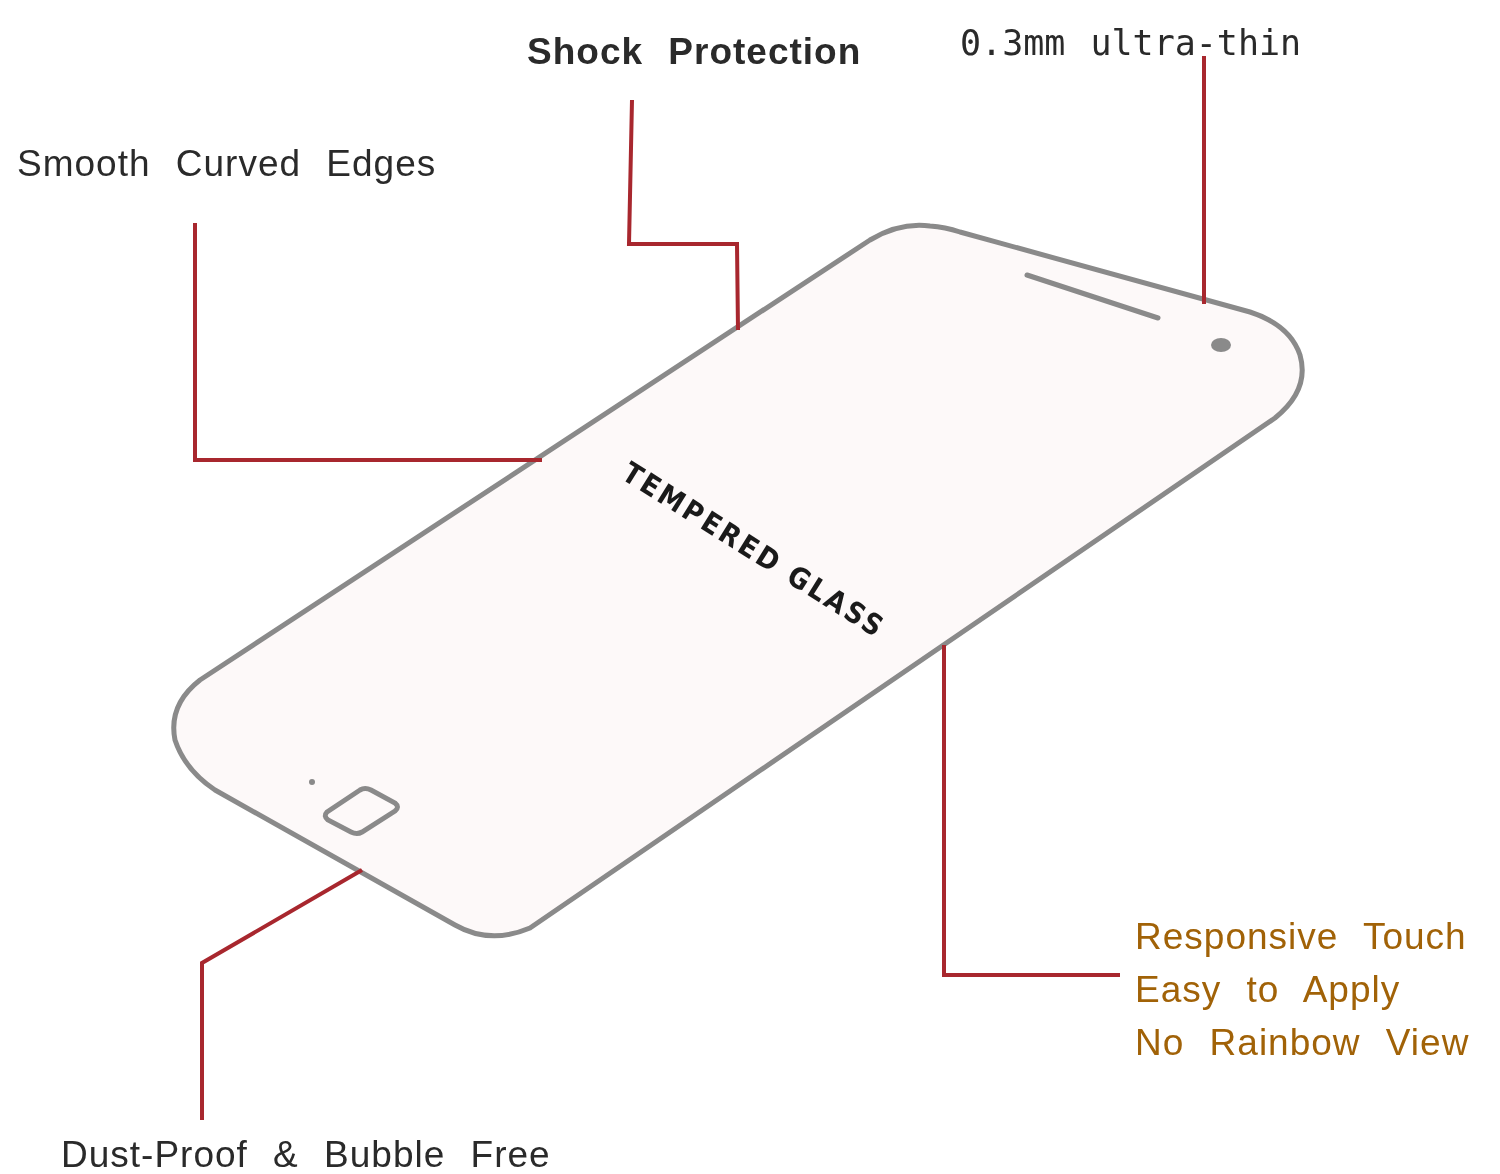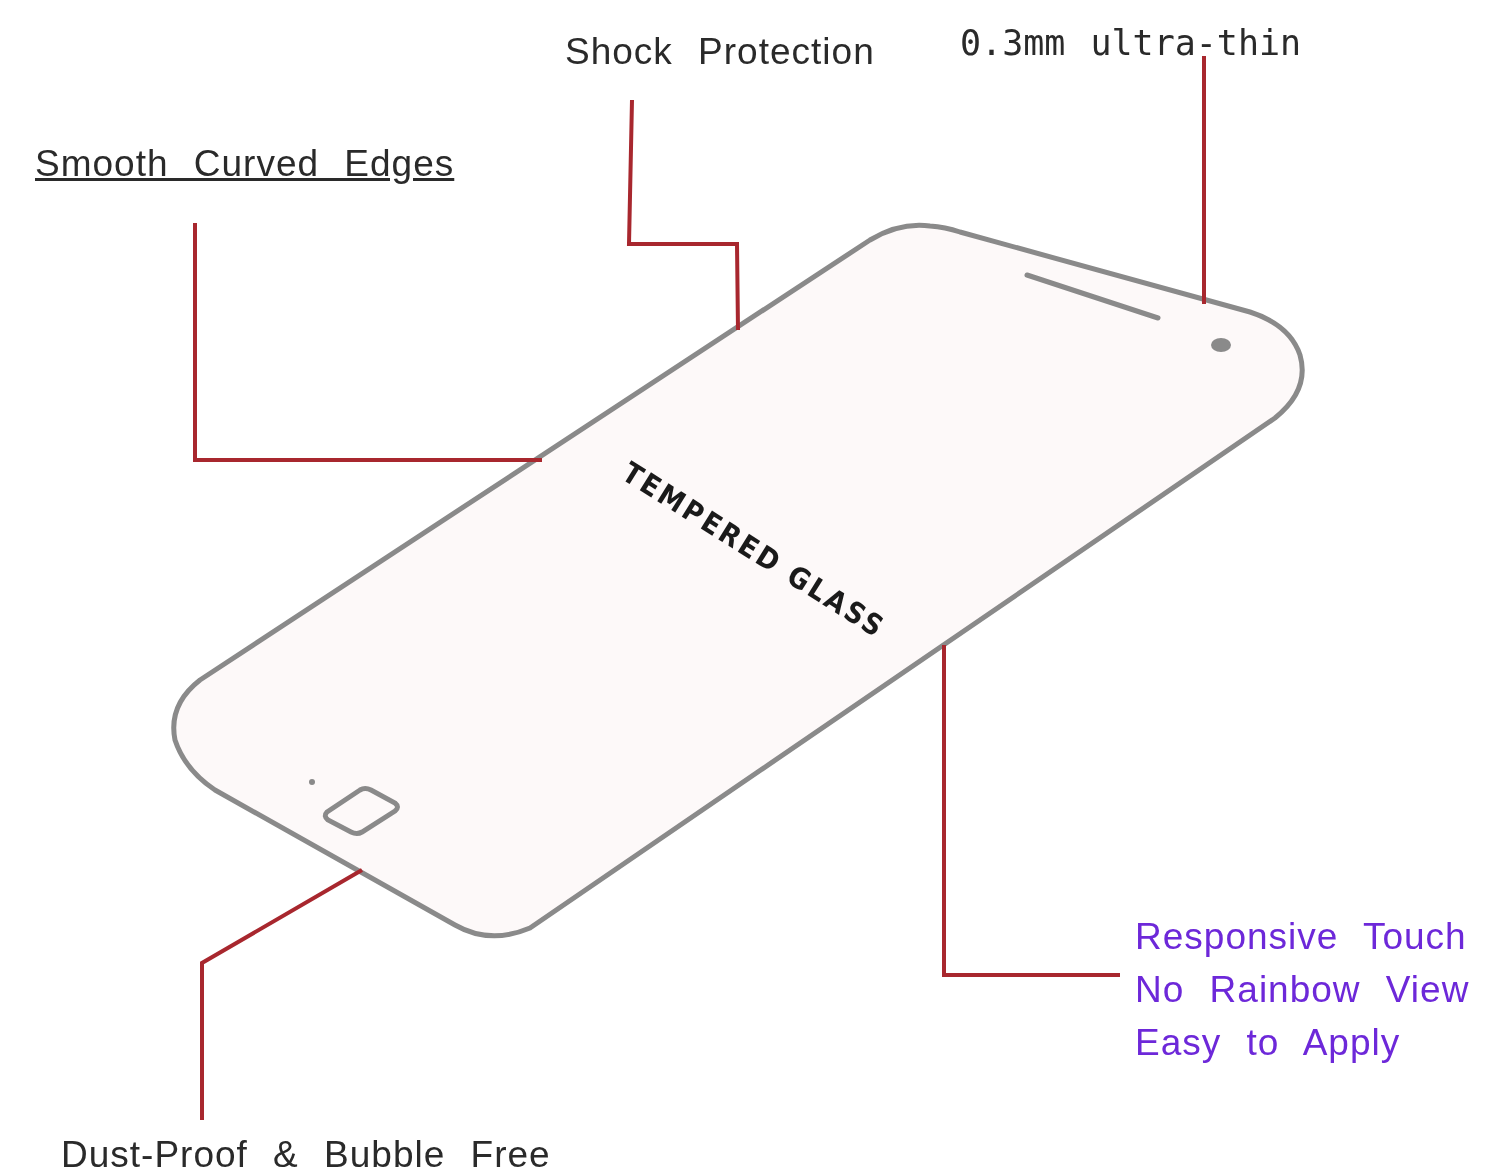--- a/index.html
+++ b/index.html
@@ -1,20 +1,20 @@
 <!DOCTYPE html>
 <html><head>
 <meta charset="utf-8">
 <style>
   html,body{margin:0;padding:0;background:#ffffff;}
   body{width:1500px;height:1174px;position:relative;overflow:hidden;font-family:"Liberation Sans",sans-serif;}
   svg.diagram{position:absolute;left:0;top:0;}
   .label{position:absolute;color:#2a2a2a;font-size:37px;letter-spacing:1px;word-spacing:14px;white-space:nowrap;line-height:1;}
   .label.mono{font-family:"DejaVu Sans Mono",monospace;font-size:35px;letter-spacing:0;word-spacing:4px;}
-  .multi{position:absolute;color:#6d28d9;font-size:37px;letter-spacing:1px;word-spacing:14px;line-height:53px;white-space:nowrap;}
+  .multi{position:absolute;color:#a16207;font-size:37px;letter-spacing:1px;word-spacing:14px;line-height:53px;white-space:nowrap;}
   .multi div{height:53px;}
 </style>
 </head>
 <body>
 
 <svg class="diagram" width="1500" height="1174" viewBox="0 0 1500 1174">
 
   <path d="M 930 226 Q 900 222 870 240 L 200 680 Q 168 705 175 740 Q 185 770 215 790 L 455 925 Q 490 945 530 928 L 1275 418 Q 1310 390 1300 355 Q 1290 325 1250 312 L 960 232 Q 945 227 930 226 Z" fill="#fdf9f9" stroke="#8a8a8a" stroke-width="5" stroke-linejoin="round"></path>
 
   <line x1="1027" y1="275" x2="1158" y2="318" stroke="#8a8a8a" stroke-width="5" stroke-linecap="round"></line>
@@ -30,21 +30,21 @@
   <g fill="none" stroke="#a8272e" stroke-width="4" stroke-linejoin="miter">
     <polyline points="1204,56 1204,304"></polyline>
     <polyline points="632,100 629,244 737,244 738,330"></polyline>
     <polyline points="195,223 195,460 542,460"></polyline>
     <polyline points="362,870 202,963 202,1120"></polyline>
     <polyline points="944,645 944,975 1120,975"></polyline>
   </g>
 </svg>
 
 <div class="label mono" style="left:960px;top:6px;margin-top:20px;">0.3mm ultra-thin</div>
-<div class="label" style="left:565px;top:33px;">Shock Protection</div>
-<div class="label" style="left:35px;top:145px;text-decoration:underline;">Smooth Curved Edges</div>
+<div class="label" style="left:527px;top:33px;font-weight:bold;">Shock Protection</div>
+<div class="label" style="left:17px;top:145px;">Smooth Curved Edges</div>
 <div class="label" style="left:46px;top:1136px;margin-left:15px;">Dust-Proof &amp; Bubble Free</div>
 
 <div class="multi" style="left:1135px;top:910px;">
   <div>Responsive Touch</div>
+  <div>Easy to Apply</div>
   <div>No Rainbow View</div>
-  <div>Easy to Apply</div>
 </div>
 
 </body></html>

